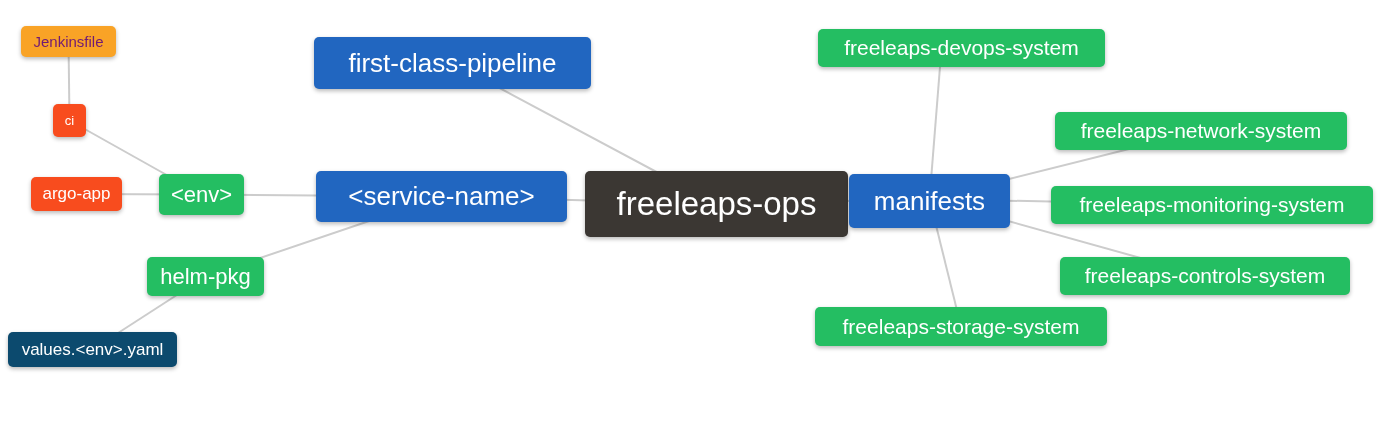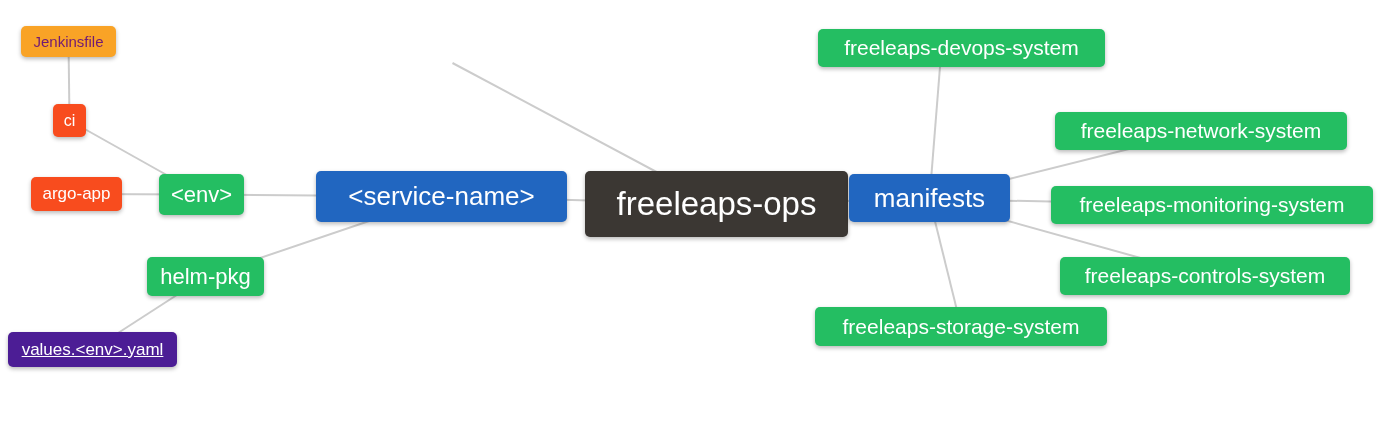--- a/index.html
+++ b/index.html
@@ -30,29 +30,29 @@
     color: #ffffff;
     border-radius: 5px;
     box-shadow: 0 2px 4px rgba(0,0,0,0.28);
     white-space: nowrap;
     box-sizing: border-box;
     cursor: pointer;
     user-select: none;
   }
   
   .n-jenkinsfile            { left: 21px;   top: 26px;  width: 95px;  height: 31px; font-size: 15px; }
-  .n-ci                     { left: 53px;   top: 104px; width: 33px;  height: 33px; font-size: 16px; }
+  .n-ci                     { left: 53px;   top: 104px; width: 33px;  height: 33px; font-size: 13px; }
   .n-argo-app               { left: 31px;   top: 177px; width: 91px;  height: 34px; font-size: 17px; }
   .n-env                    { left: 159px;  top: 174px; width: 85px;  height: 41px; font-size: 22px; }
   .n-helm-pkg               { left: 147px;  top: 257px; width: 117px; height: 39px; font-size: 22px; }
   .n-values-env-yaml        { left: 8px;    top: 332px; width: 169px; height: 35px; font-size: 17px; }
   .n-first-class-pipeline   { left: 314px;  top: 37px;  width: 277px; height: 52px; font-size: 26px; }
   .n-service-name           { left: 316px;  top: 171px; width: 251px; height: 51px; font-size: 26px; }
   .n-freeleaps-ops          { left: 585px;  top: 171px; width: 263px; height: 66px; font-size: 33px; }
-  .n-manifests              { left: 849px;  top: 174px; width: 161px; height: 48px; font-size: 26px; }
+  .n-manifests              { left: 849px;  top: 174px; width: 161px; height: 54px; font-size: 26px; }
   .n-devops-system          { left: 798px;  top: 29px;  width: 287px; height: 38px; font-size: 21px; }
   .n-network-system         { left: 1055px; top: 112px; width: 292px; height: 38px; font-size: 21px; }
   .n-monitoring-system      { left: 1051px; top: 186px; width: 322px; height: 38px; font-size: 21px; }
   .n-controls-system        { left: 1060px; top: 257px; width: 290px; height: 38px; font-size: 21px; }
   .n-storage-system         { left: 815px;  top: 307px; width: 292px; height: 39px; font-size: 21px; }
 </style>
 </head>
 <body>
 
 <div id="canvas">
@@ -71,21 +71,22 @@
       <line x1="929.5" y1="199" x2="1212" y2="205" stroke="#CCCCCC" stroke-width="2"></line>
       <line x1="929.5" y1="199" x2="1205" y2="276" stroke="#CCCCCC" stroke-width="2"></line>
       <line x1="929.5" y1="199" x2="961" y2="326.5" stroke="#CCCCCC" stroke-width="2"></line>
     </svg>
 
   <div class="node n-jenkinsfile" style="background-color: rgb(249, 163, 38); color: #701a75;">Jenkinsfile</div>
   <div class="node n-ci" style="background-color: rgb(248, 76, 30); color: rgb(255, 255, 255);">ci</div>
   <div class="node n-argo-app" style="background-color: rgb(248, 76, 30); color: rgb(255, 255, 255);">argo-app</div>
   <div class="node n-env" style="background-color: rgb(36, 190, 98); color: rgb(255, 255, 255);">&lt;env&gt;</div>
   <div class="node n-helm-pkg" style="background-color: rgb(36, 190, 98); color: rgb(255, 255, 255);">helm-pkg</div>
-  <div class="node n-values-env-yaml" style="background-color: #4c1d95; color: rgb(255, 255, 255); text-decoration: underline;">values.&lt;env&gt;.yaml</div>
+  <div class="node n-values-env-yaml" style="background-color: #0c4a6e; color: rgb(255, 255, 255);">values.&lt;env&gt;.yaml</div>
+  <div class="node n-first-class-pipeline" style="background-color: rgb(33, 102, 192); color: rgb(255, 255, 255);">first-class-pipeline</div>
   <div class="node n-service-name" style="background-color: rgb(33, 102, 192); color: rgb(255, 255, 255);">&lt;service-name&gt;</div>
   <div class="node n-freeleaps-ops" style="background-color: rgb(59, 55, 51); color: rgb(255, 255, 255);">freeleaps-ops</div>
   <div class="node n-manifests" style="background-color: rgb(33, 102, 192); color: rgb(255, 255, 255);">manifests</div>
   <div class="node n-devops-system" style="background-color: rgb(36, 190, 98); color: rgb(255, 255, 255); margin-left: 20px;">freeleaps-devops-system</div>
   <div class="node n-network-system" style="background-color: rgb(36, 190, 98); color: rgb(255, 255, 255);">freeleaps-network-system</div>
   <div class="node n-monitoring-system" style="background-color: rgb(36, 190, 98); color: rgb(255, 255, 255);">freeleaps-monitoring-system</div>
   <div class="node n-controls-system" style="background-color: rgb(36, 190, 98); color: rgb(255, 255, 255);">freeleaps-controls-system</div>
   <div class="node n-storage-system" style="background-color: rgb(36, 190, 98); color: rgb(255, 255, 255);">freeleaps-storage-system</div>
 </div>
 

